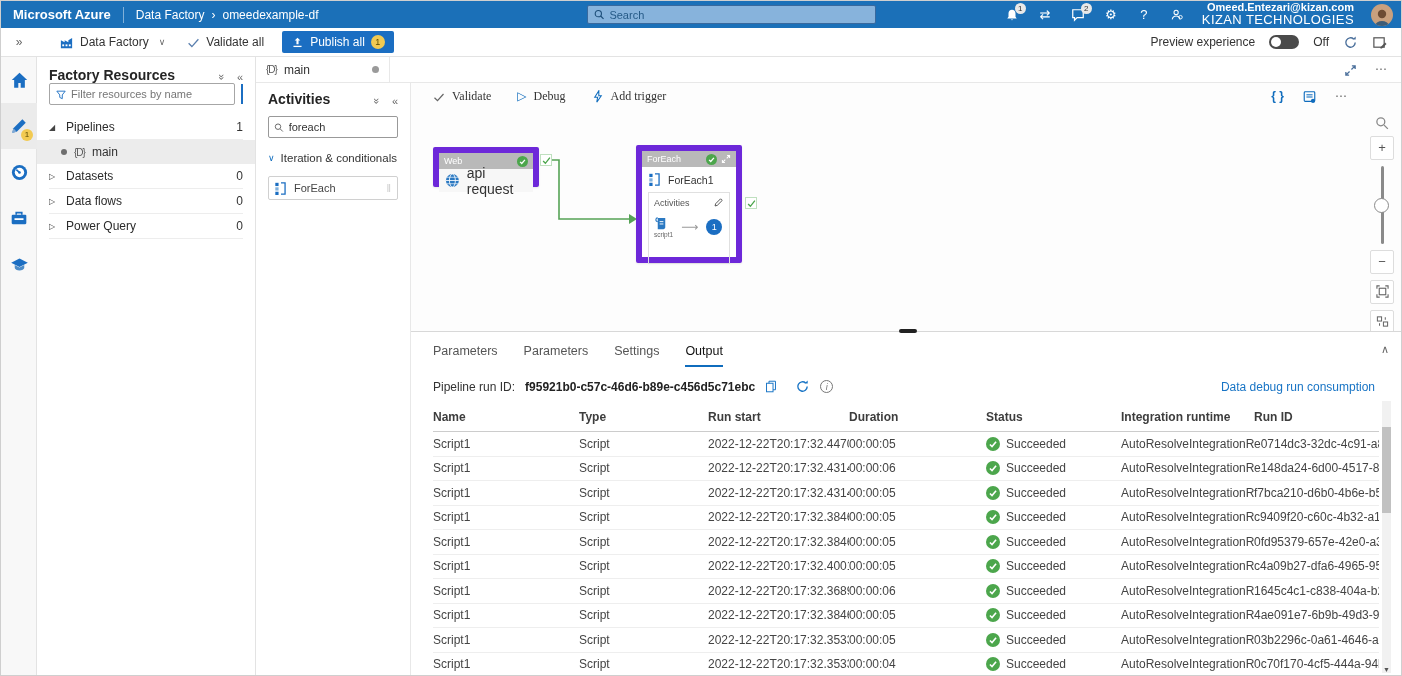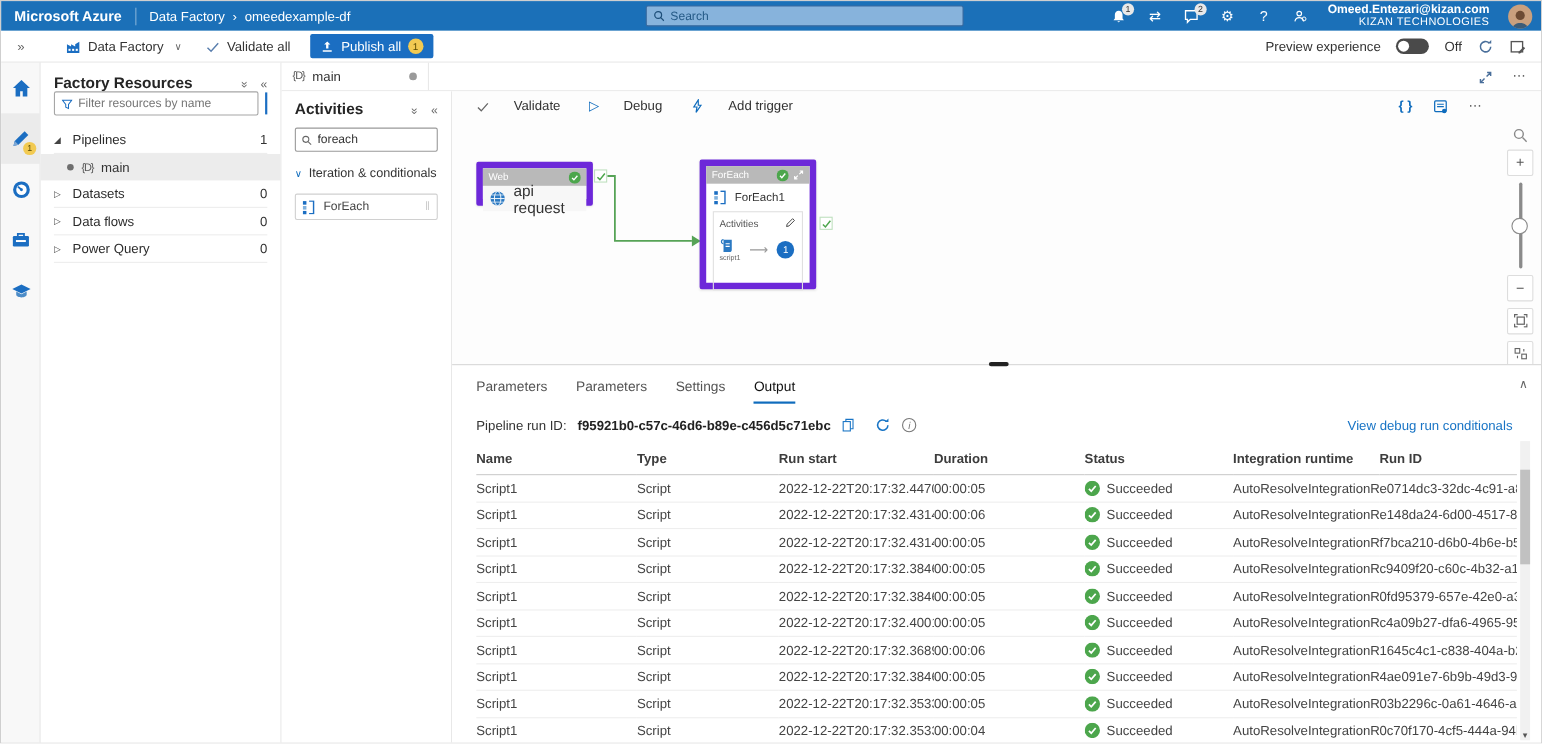--- a/index.html
+++ b/index.html
@@ -12,21 +12,21 @@
   .tb-divider { width:1px; height:16px; background:rgba(255,255,255,.45); margin:0 12px; }
   .crumb { font-size:12px; display:flex; gap:7px; align-items:center; white-space:nowrap; }
   .tb-search { position:absolute; left:586px; top:4px; width:289px; height:19px; background:#87b3dc; border:1px solid #38699e; border-radius:2px; display:flex; align-items:center; padding:0 6px; gap:5px; }
   .tb-search input { background:transparent; border:none; outline:none; color:#1d4e79; font-size:11px; width:100%; }
   .tb-search input::placeholder { color:#255a87; }
   .tb-right { position:absolute; right:8px; top:0; height:27px; display:flex; align-items:center; gap:17px; }
   .tb-ic { position:relative; width:16px; height:16px; display:flex; align-items:center; justify-content:center; color:#fff; font-size:13px; }
   .tb-badge { position:absolute; top:-4px; right:-6px; min-width:11px; height:11px; border-radius:6px; background:#e8e8e8; color:#333; font-size:8px; line-height:11px; text-align:center; padding:0 2px; }
   .acct { text-align:right; line-height:1.1; }
   .acct .email { font-size:11px; font-weight:bold; }
-  .acct .org { font-size:10px; letter-spacing:.4px; }
+  .acct .org { font-size:13px; letter-spacing:.4px; }
   .avatar { width:22px; height:22px; border-radius:50%; background:#c9a07e; overflow:hidden; position:relative; }
   .avatar svg { position:absolute; left:0; top:2px; }
 
   
   .cmdbar { position:absolute; left:0; top:27px; width:100%; height:29px; background:#fff; border-bottom:1px solid #e3e3e3; display:flex; align-items:center; }
   .chev-expand { width:36px; text-align:center; color:#666; font-size:12px; }
   .cmd-item { display:flex; align-items:center; gap:6px; margin-left:22px; color:#333; cursor:default; }
   .cmd-item svg { flex:none; }
   .caret { font-size:9px; color:#666; margin-left:4px; }
   .pub-btn { display:flex; align-items:center; gap:6px; margin-left:18px; background:#1b6ec2; color:#fff; border:none; height:22px; padding:0 9px; border-radius:2px; font-size:12px; }
@@ -70,21 +70,21 @@
   .activities { position:absolute; left:255px; top:82px; width:155px; height:594px; border-right:1px solid #e8e8e8; padding:8px 12px; background:#fff; }
   .srch { margin-top:9px; height:22px; border:1px solid #999; border-radius:2px; display:flex; align-items:center; gap:5px; padding:0 5px; }
   .srch input { border:none; outline:none; width:100%; font-size:11px; color:#333; }
   .grp { margin-top:14px; font-size:11.5px; color:#333; display:flex; gap:6px; align-items:center; }
   .act-item { margin-top:12px; height:24px; border:1px solid #d0d0d0; border-radius:2px; display:flex; align-items:center; gap:7px; padding:0 6px; font-size:11px; color:#444; background:#fff; }
   .act-item .grip { margin-left:auto; color:#ccc; }
 
   
   .canvas { position:absolute; left:410px; top:82px; width:992px; height:248px; background:#fdfdfd; }
   .cv-toolbar { position:absolute; left:22px; top:6px; display:flex; gap:26px; align-items:center; color:#333; }
-  .cv-tb-item { display:flex; gap:22px; align-items:flex-end; }
+  .cv-tb-item { display:flex; gap:7px; align-items:center;font-family:Liberation Serif, serif; }
   .cv-right { position:absolute; right:56px; top:6px; display:flex; gap:18px; align-items:center; color:#0f6cbd; }
   .zoomrail { position:absolute; right:8px; top:32px; width:26px; display:flex; flex-direction:column; align-items:center; gap:6px; }
   .zr-btn { width:24px; height:24px; background:#fff; border:1px solid #ddd; border-radius:2px; color:#555; display:flex; align-items:center; justify-content:center; font-size:13px; }
   .zr-slider { width:24px; height:78px; position:relative; }
   .zr-track { position:absolute; left:11px; top:0; width:3px; height:78px; background:#8a8a8a; border-radius:2px; }
   .zr-knob { position:absolute; left:4px; top:32px; width:15px; height:15px; border-radius:50%; background:#fff; border:1.5px solid #8a8a8a; }
 
   .node { position:absolute; border:6px solid #6d28d9; background:#fff; border-radius:2px; box-shadow:0 1px 2px rgba(0,0,0,.08); }
   .node-head { height:16px; background:#b9b9b9; color:#fff; font-size:9px; display:flex; align-items:center; padding:0 5px; gap:4px; }
   .node-head .spacer { flex:1; }
@@ -524,21 +524,21 @@
             <path d="M4.5 4V1.5h8V12h-3" fill="none" stroke="#1874c5" stroke-width="1.2"></path>
           </svg>
       </span>
       <span class="ic-sm" style="margin-left:8px;">
         <svg width="15" height="15" viewBox="0 0 16 16">
             <path d="M13 8a5 5 0 1 1-1.6-3.7" fill="none" stroke="#1874c5" stroke-width="1.5"></path>
             <path d="M13.5 1.5v3.4h-3.4z" fill="#1874c5"></path>
           </svg>
       </span>
       <span class="info-circ">i</span>
-      <a class="link">View debug run conditionals</a>
+      <a class="link">Data debug run consumption</a>
     </div>
 
     <table class="out">
       <colgroup>
         <col style="width:146px">
           <col style="width:129px">
           <col style="width:141px">
           <col style="width:137px">
           <col style="width:135px">
           <col style="width:133px">

